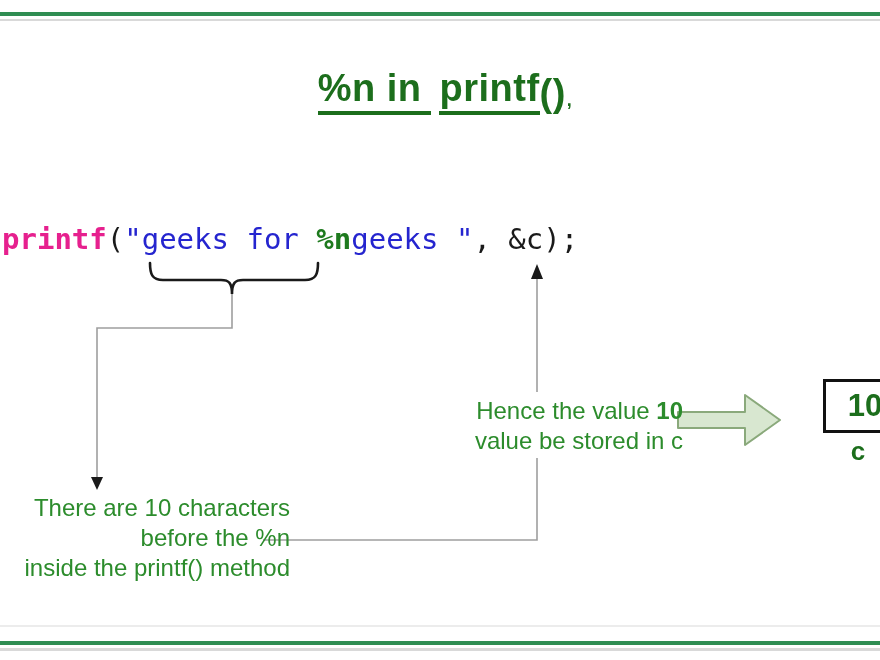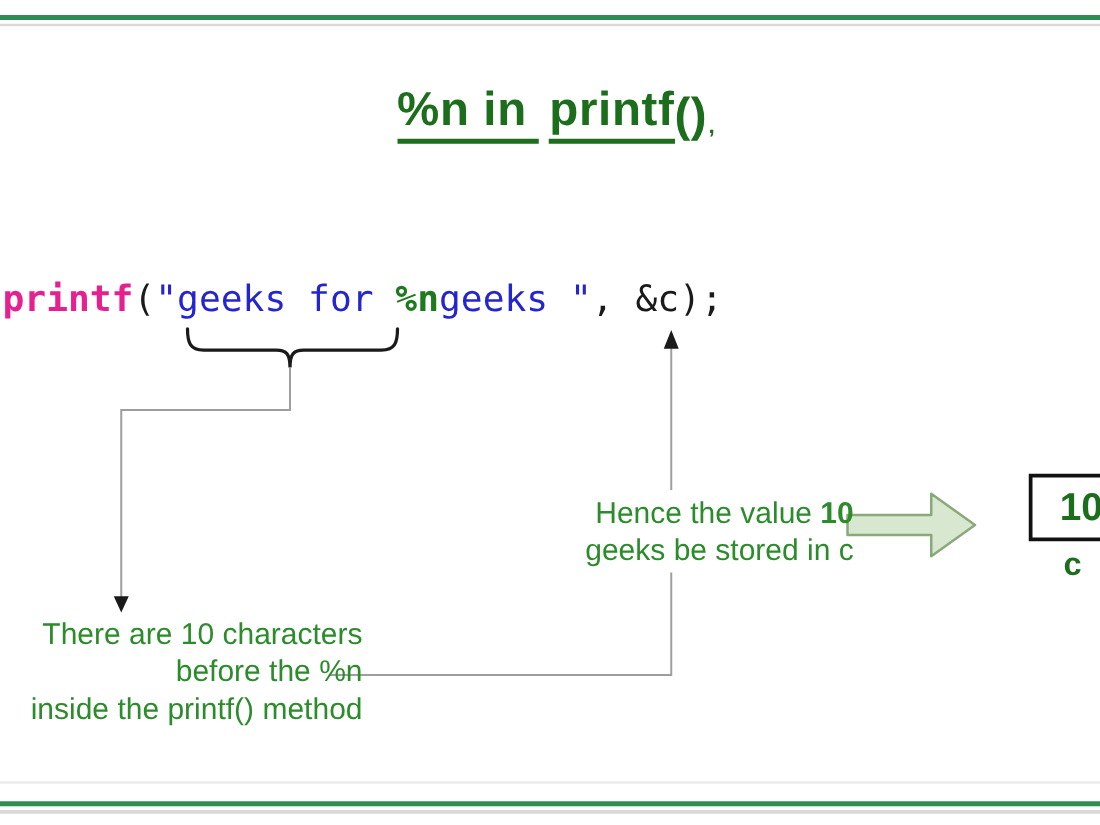--- a/index.html
+++ b/index.html
@@ -96,21 +96,21 @@
   </svg>
 
   <div class="note note-left">
     <div>There are 10 characters</div>
     <div>before the %n</div>
     <div>inside the printf() method</div>
   </div>
 
   <div class="note note-hence">
     <div><span style="white-space:pre;">Hence the value </span><b>10</b></div>
-    <div>geeks be stored in c</div>
+    <div>value be stored in c</div>
   </div>
 
   <div class="result-box">
     <span>10</span>
   </div>
   <div class="result-label">c</div>
 
   <div class="edge edge-faint" style="top:625px; height:2px;"></div>
   <div class="edge edge-green" style="top:641px; height:4px;"></div>
   <div class="edge edge-gray" style="top:648px; height:3px;"></div>

